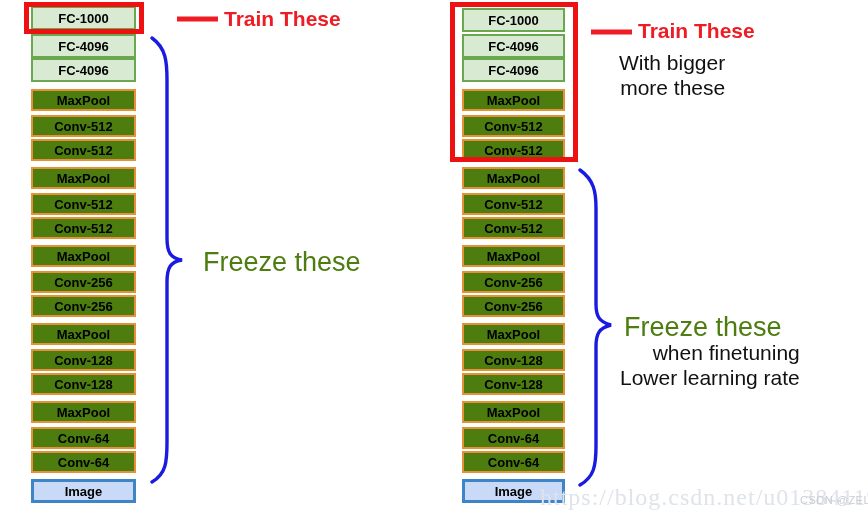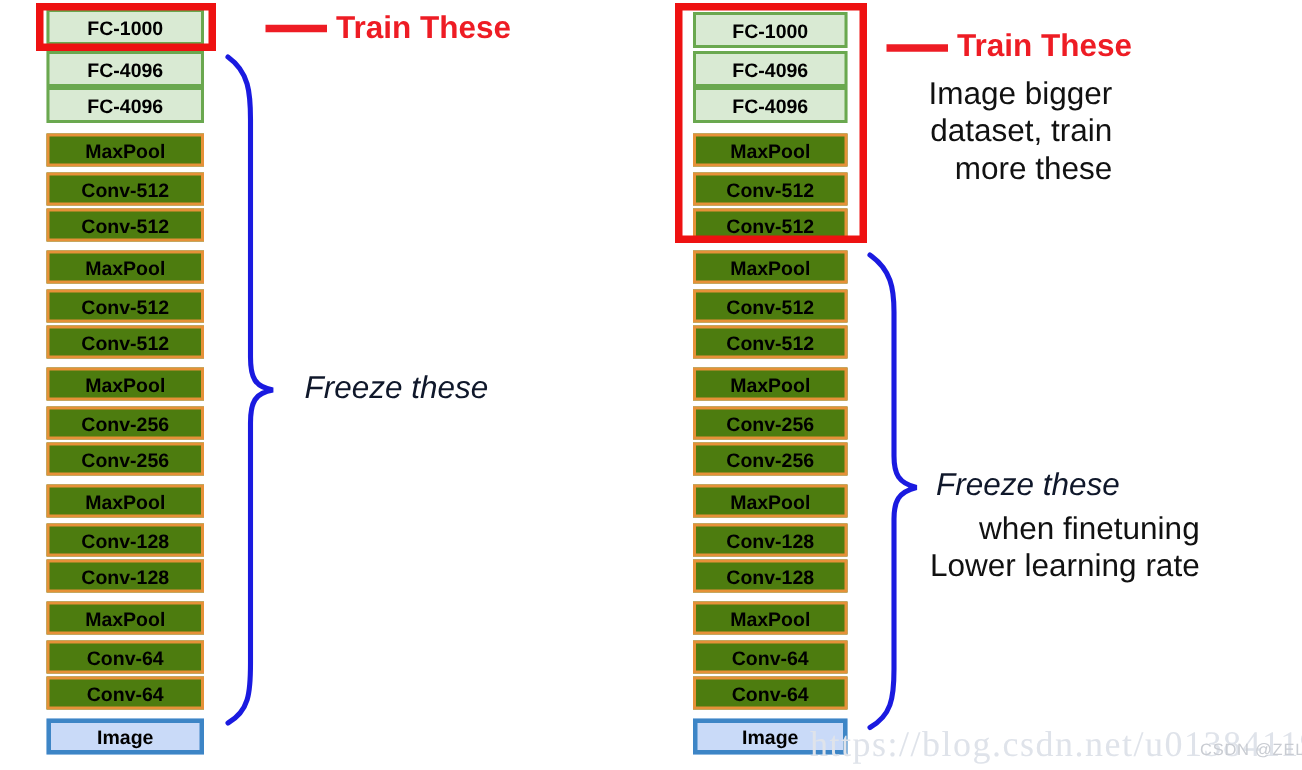--- a/index.html
+++ b/index.html
@@ -59,23 +59,22 @@
     position: absolute;
     white-space: nowrap;
     line-height: 1.18;
   }
   .ann-train {
     color: #ee1c24;
     font-weight: bold;
     font-size: 21px;
   }
   .ann-freeze {
-    color: #0f172a;
-    font-size: 21px;
-    font-style: italic;
+    color: #4d7c0f;
+    font-size: 27px;
   }
   .ann-black-block {
     position: absolute;
     color: #111111;
     font-size: 21px;
     line-height: 1.20;
   }
 
   
   .overlay {
@@ -179,22 +178,21 @@
              C 596 466, 594 477, 580 485" fill="none" stroke="#1a1ae0" stroke-width="3.4" stroke-linecap="round"></path>
   </svg>
 
   <div class="ann ann-train" style="left:224px; top:7px;">Train These</div>
 
   <div class="ann ann-freeze" style="left:203px; top:247px;">Freeze these</div>
 
   <div class="ann ann-train" style="left:638px; top:19px;">Train These</div>
 
   <div class="ann-black-block" id="right-train-note" style="left:619px; top:50px;">
-      <div>Image bigger</div>
-      <div>dataset, train</div>
+      <div>With bigger</div>
       <div>more these</div>
     </div>
 
   <div class="ann ann-freeze" style="left:624px; top:312px;">Freeze these</div>
 
   <div class="ann-black-block" id="right-freeze-note" style="left:620px; top:340px;">
       <div>when finetuning</div>
       <div>Lower learning rate</div>
     </div>
 

